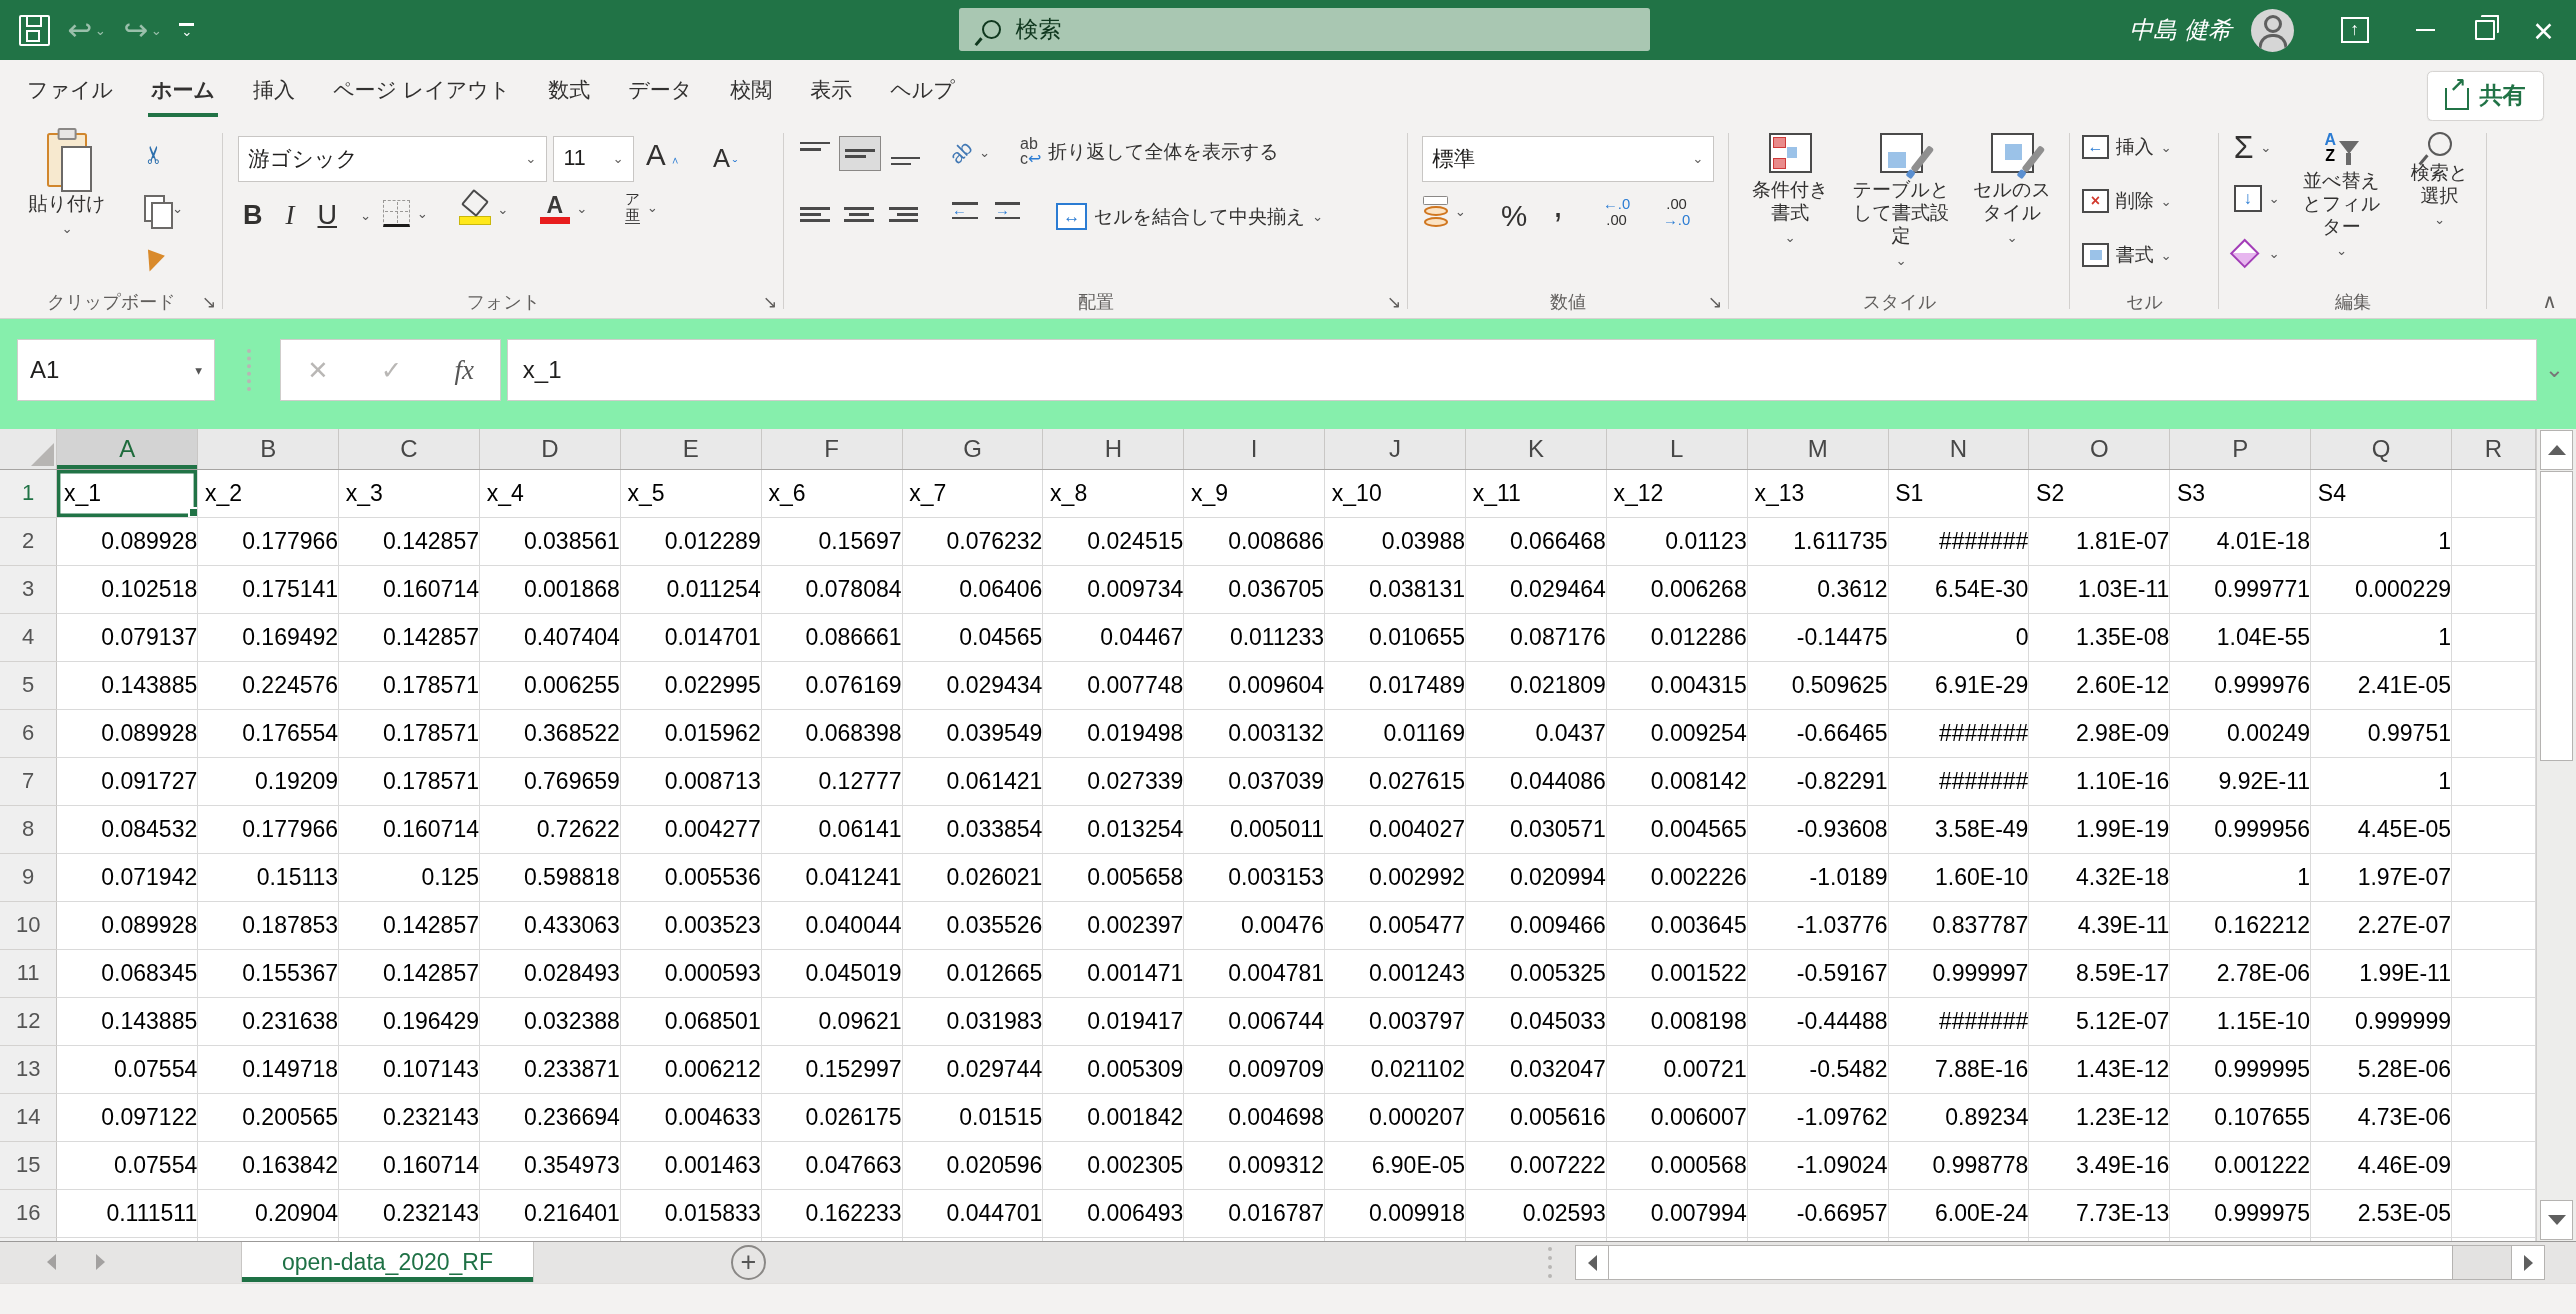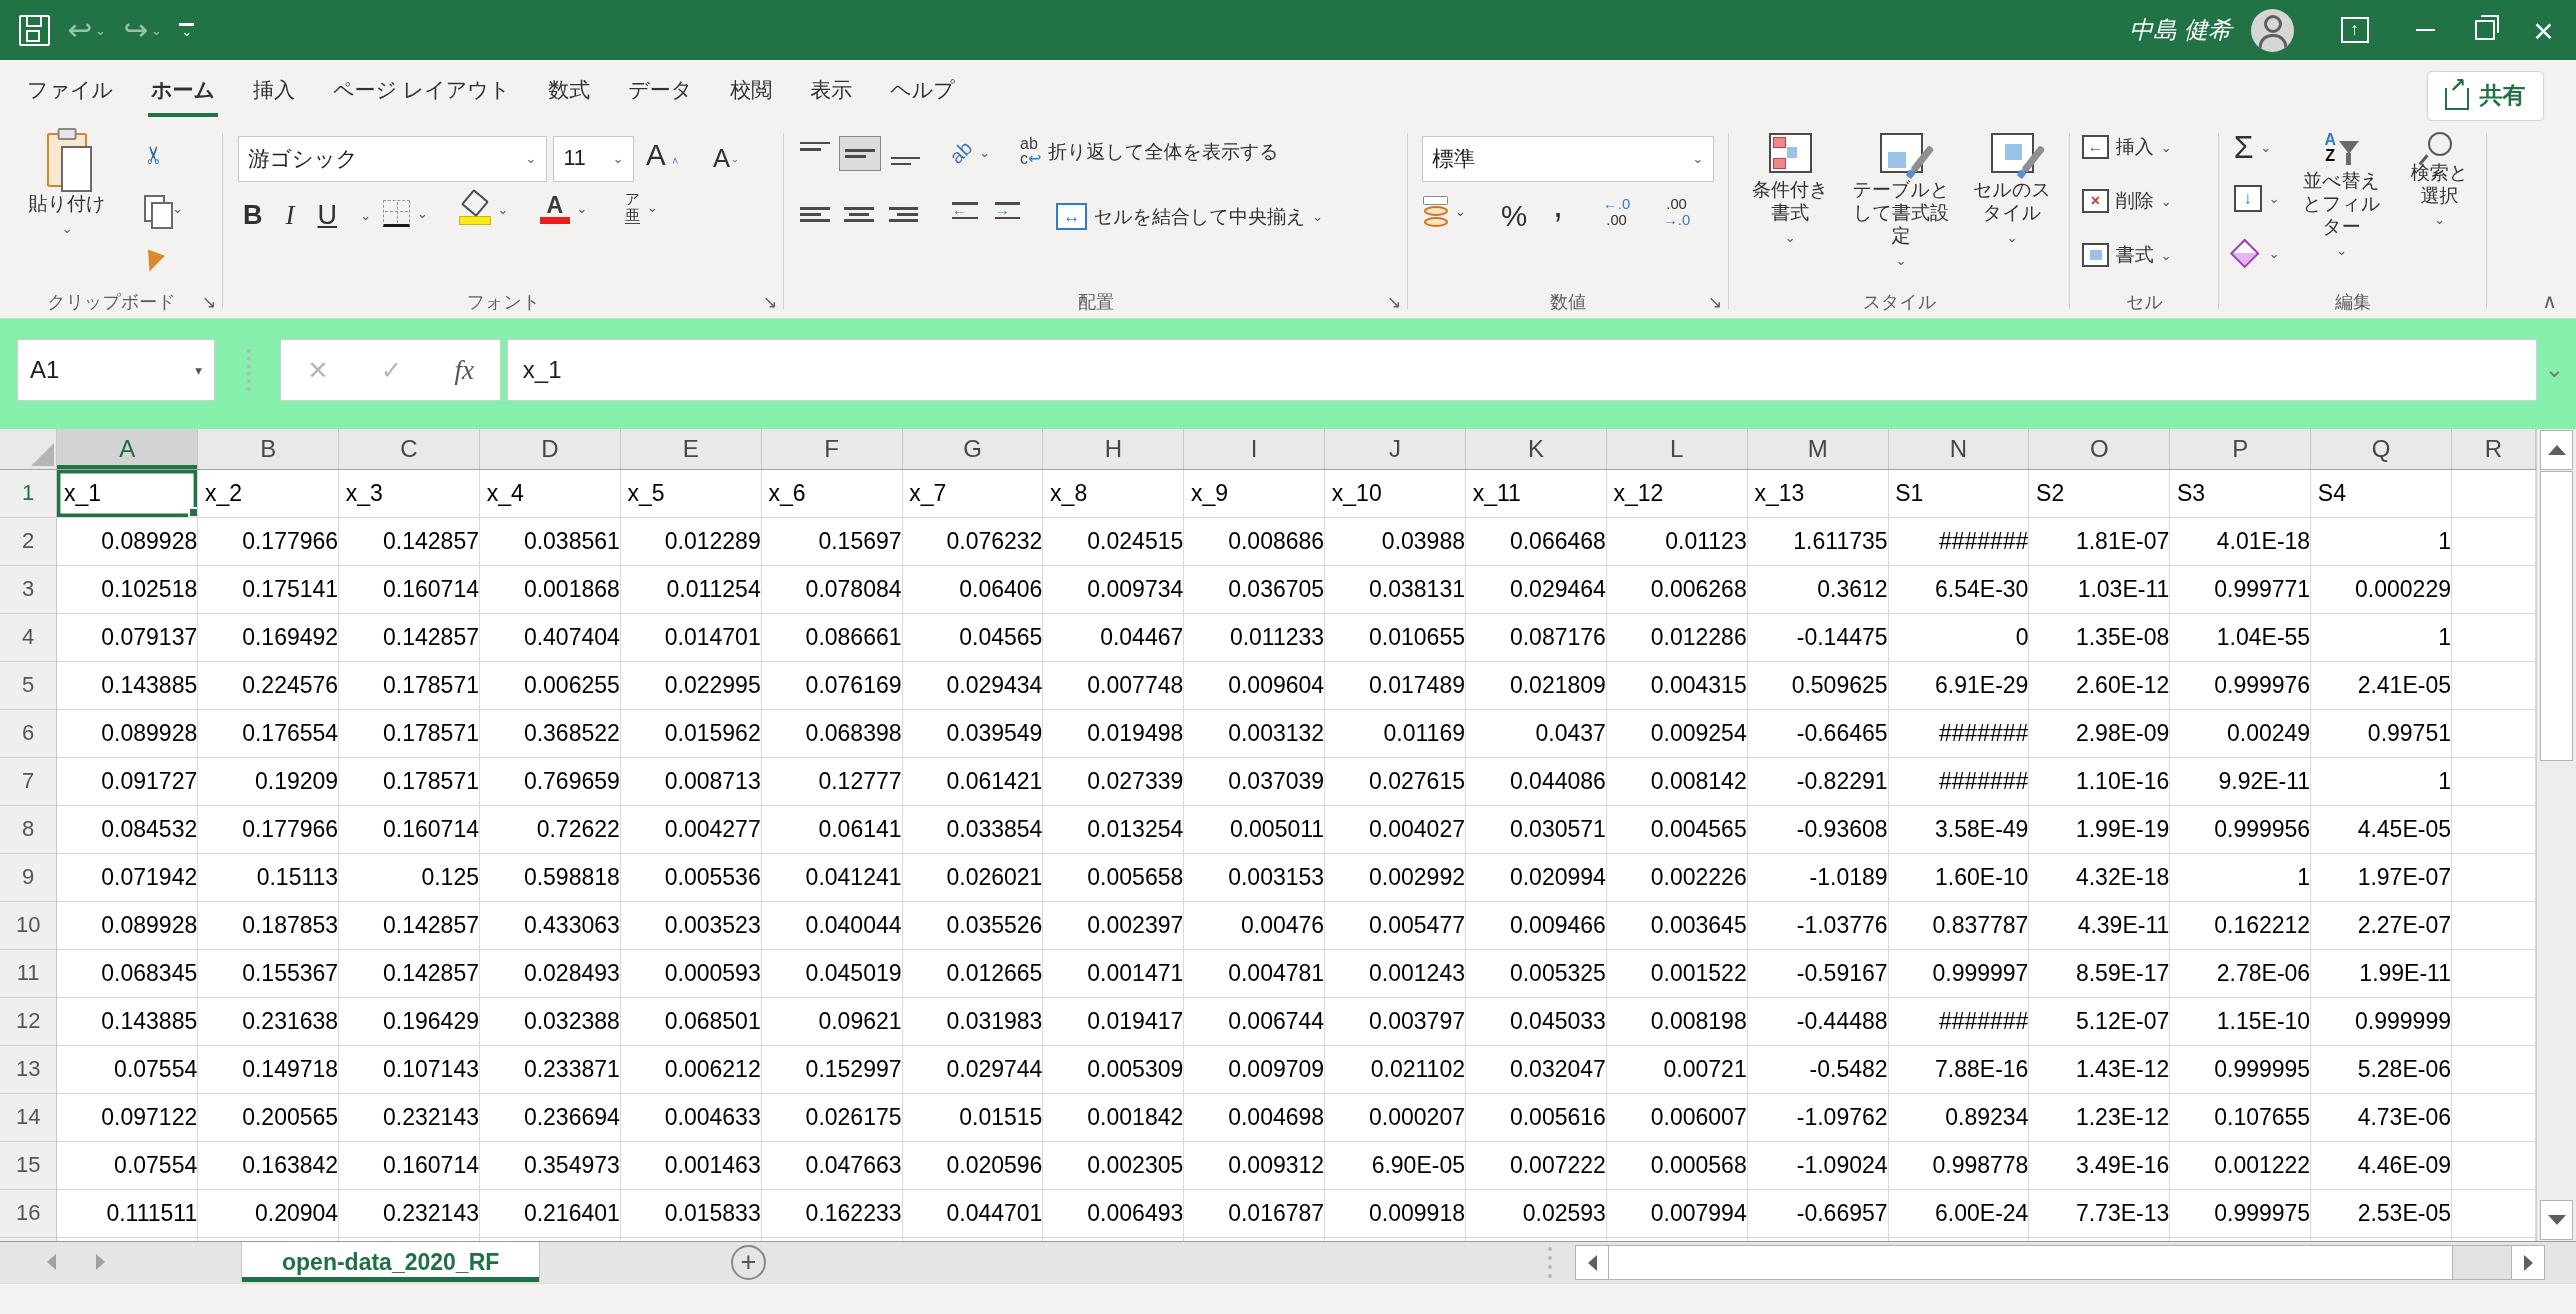--- a/index.html
+++ b/index.html
@@ -161,21 +161,21 @@
   .vbtn{position:absolute;left:2.7px;right:2.7px;height:38px;background:#fff;border:1.3px solid #b5b3b1;display:flex;align-items:center;justify-content:center;}
   .tri-up{width:0;height:0;border-left:9.4px solid transparent;border-right:9.4px solid transparent;border-bottom:10.7px solid #5f5f5f;}
   .tri-dn{width:0;height:0;border-left:9.4px solid transparent;border-right:9.4px solid transparent;border-top:10.7px solid #5f5f5f;}
   #vthumb{position:absolute;left:2.7px;right:2.7px;top:42px;height:288px;background:#fff;border:1.3px solid #b5b3b1;}
   
   #tabbar{position:absolute;left:0;top:1241px;width:2576px;height:42px;background:#e6e5e4;border-top:1.3px solid #9b9998;box-sizing:border-box;}
   .navarrows{position:absolute;left:47px;top:0;height:40px;display:flex;align-items:center;gap:40px;}
   .tri-l{width:0;height:0;border-top:8px solid transparent;border-bottom:8px solid transparent;border-right:9.4px solid #a3a1a0;}
   .tri-r{width:0;height:0;border-top:8px solid transparent;border-bottom:8px solid transparent;border-left:9.4px solid #a3a1a0;}
   #sheettab{position:absolute;left:241px;top:0;height:40px;background:#fff;border-left:0.7px solid #c8c6c4;border-right:0.7px solid #c8c6c4;
-    display:flex;align-items:center;padding:0 40px;font-size:23px;font-weight:bold;color:#1e7145;box-sizing:border-box;}
+    display:flex;align-items:center;padding:0 40px;font-size:23px;font-weight:normal;color:#1e7145;box-sizing:border-box;}
   #sheettab:after{content:"";position:absolute;left:0;right:0;bottom:0;height:4.7px;background:#1e7145;}
   #add-sheet{position:absolute;left:731px;top:3.4px;width:35px;height:35px;border:2px solid #8a8886;border-radius:50%;
     display:flex;align-items:center;justify-content:center;font-size:27px;color:#555;box-sizing:border-box;}
   #hs-handle{position:absolute;left:1548px;top:5.4px;height:31px;border-left:4.7px dotted #b8b6b4;}
   #hscroll{position:absolute;left:1575px;top:3.4px;width:970px;height:35px;background:#e3e2e1;border:1.3px solid #b5b3b1;box-sizing:border-box;display:flex;}
   .hbtn{width:32px;height:100%;background:#fff;display:flex;align-items:center;justify-content:center;flex:0 0 auto;}
   .hbtn.left{border-right:1.3px solid #b5b3b1;} .hbtn.right{border-left:1.3px solid #b5b3b1;margin-left:auto;}
   #hthumb{width:843px;height:100%;background:#fff;border-right:1.3px solid #b5b3b1;flex:0 0 auto;}
   
   #statusbar{position:absolute;left:0;top:1283px;width:2576px;height:32px;background:#f3f2f1;border-top:0.7px solid #e1dfdd;}
@@ -188,20 +188,24 @@
     <span class="save-icon">
         <i></i>
         <b></b>
       </span>
     <span class="undo-redo">↩<span class="mini-chev">⌄</span></span>
     <span class="undo-redo">↪<span class="mini-chev">⌄</span></span>
     <span class="qat-custom">
         <span class="bar"></span>
         <span class="chv">⌄</span>
       </span>
+  </div>
+  <div id="search-box">
+    <span class="mag"></span>
+    <span>検索</span>
   </div>
   <div id="user-area">
     <span id="user-name">中島 健希</span>
     <span class="avatar">
         <span class="head"></span>
         <span class="body"></span>
       </span>
   </div>
   <div class="winbtn" style="left:2333px;">
       <span class="ribbonopt-icon"></span>

